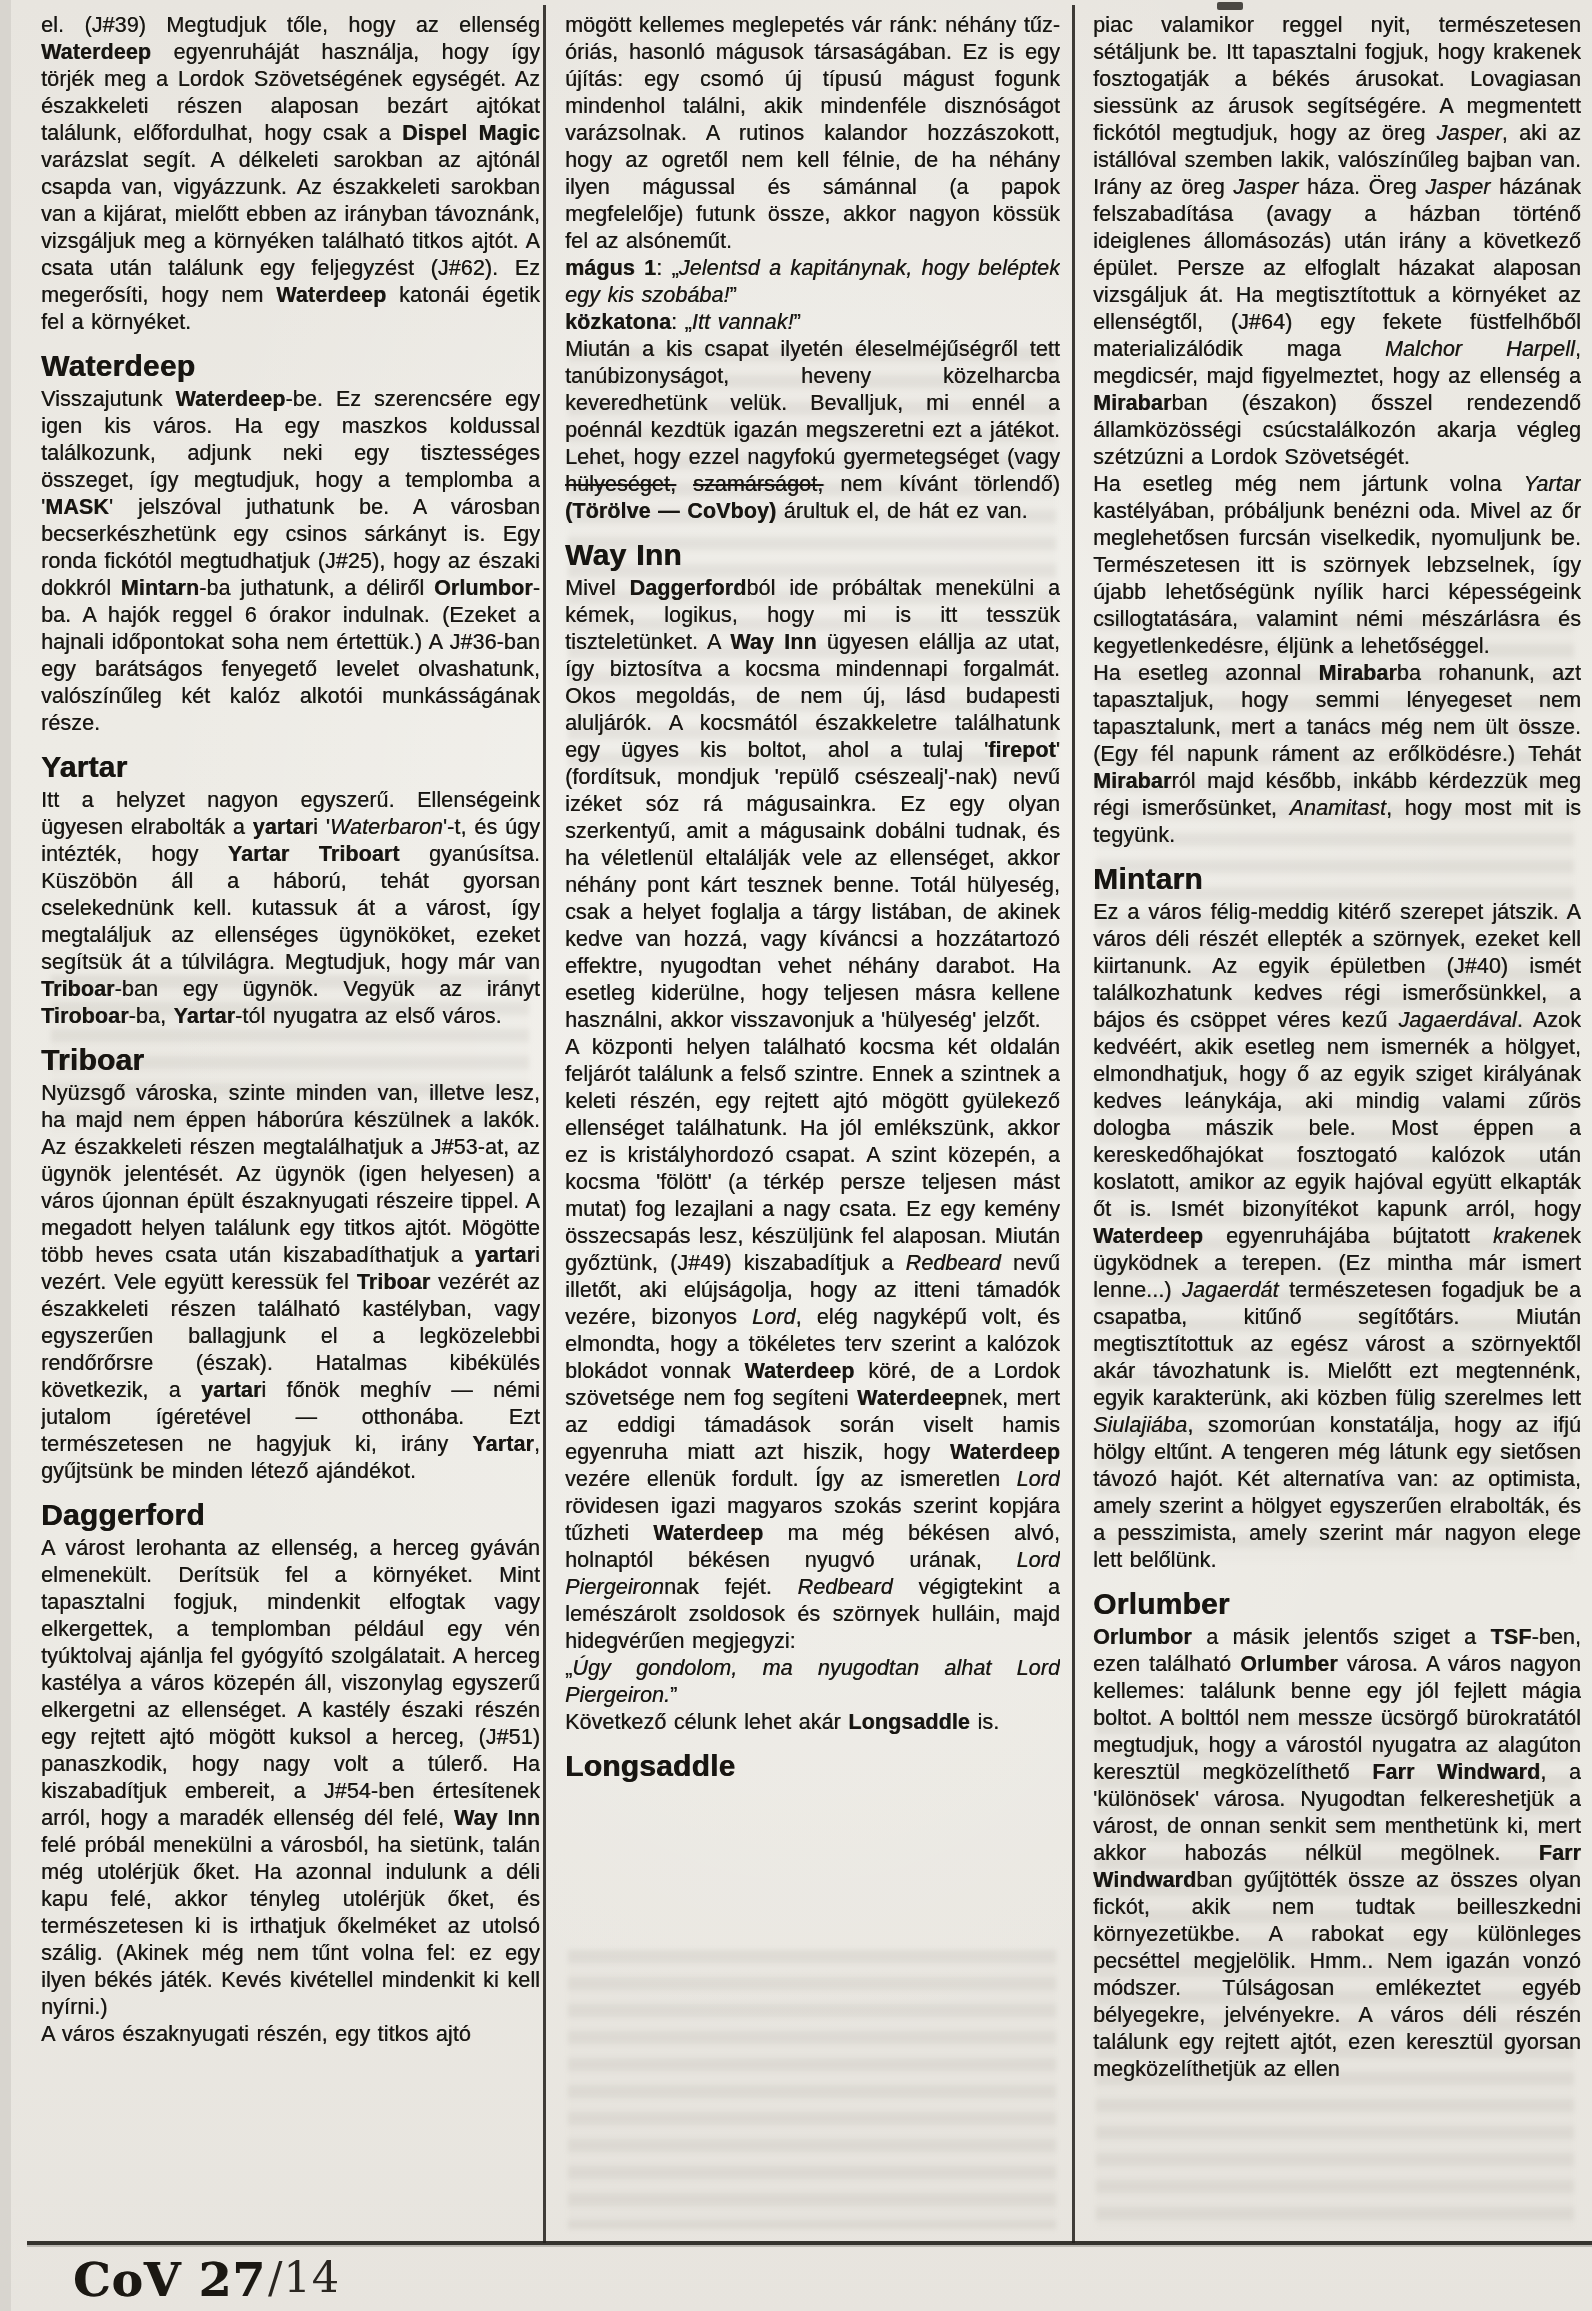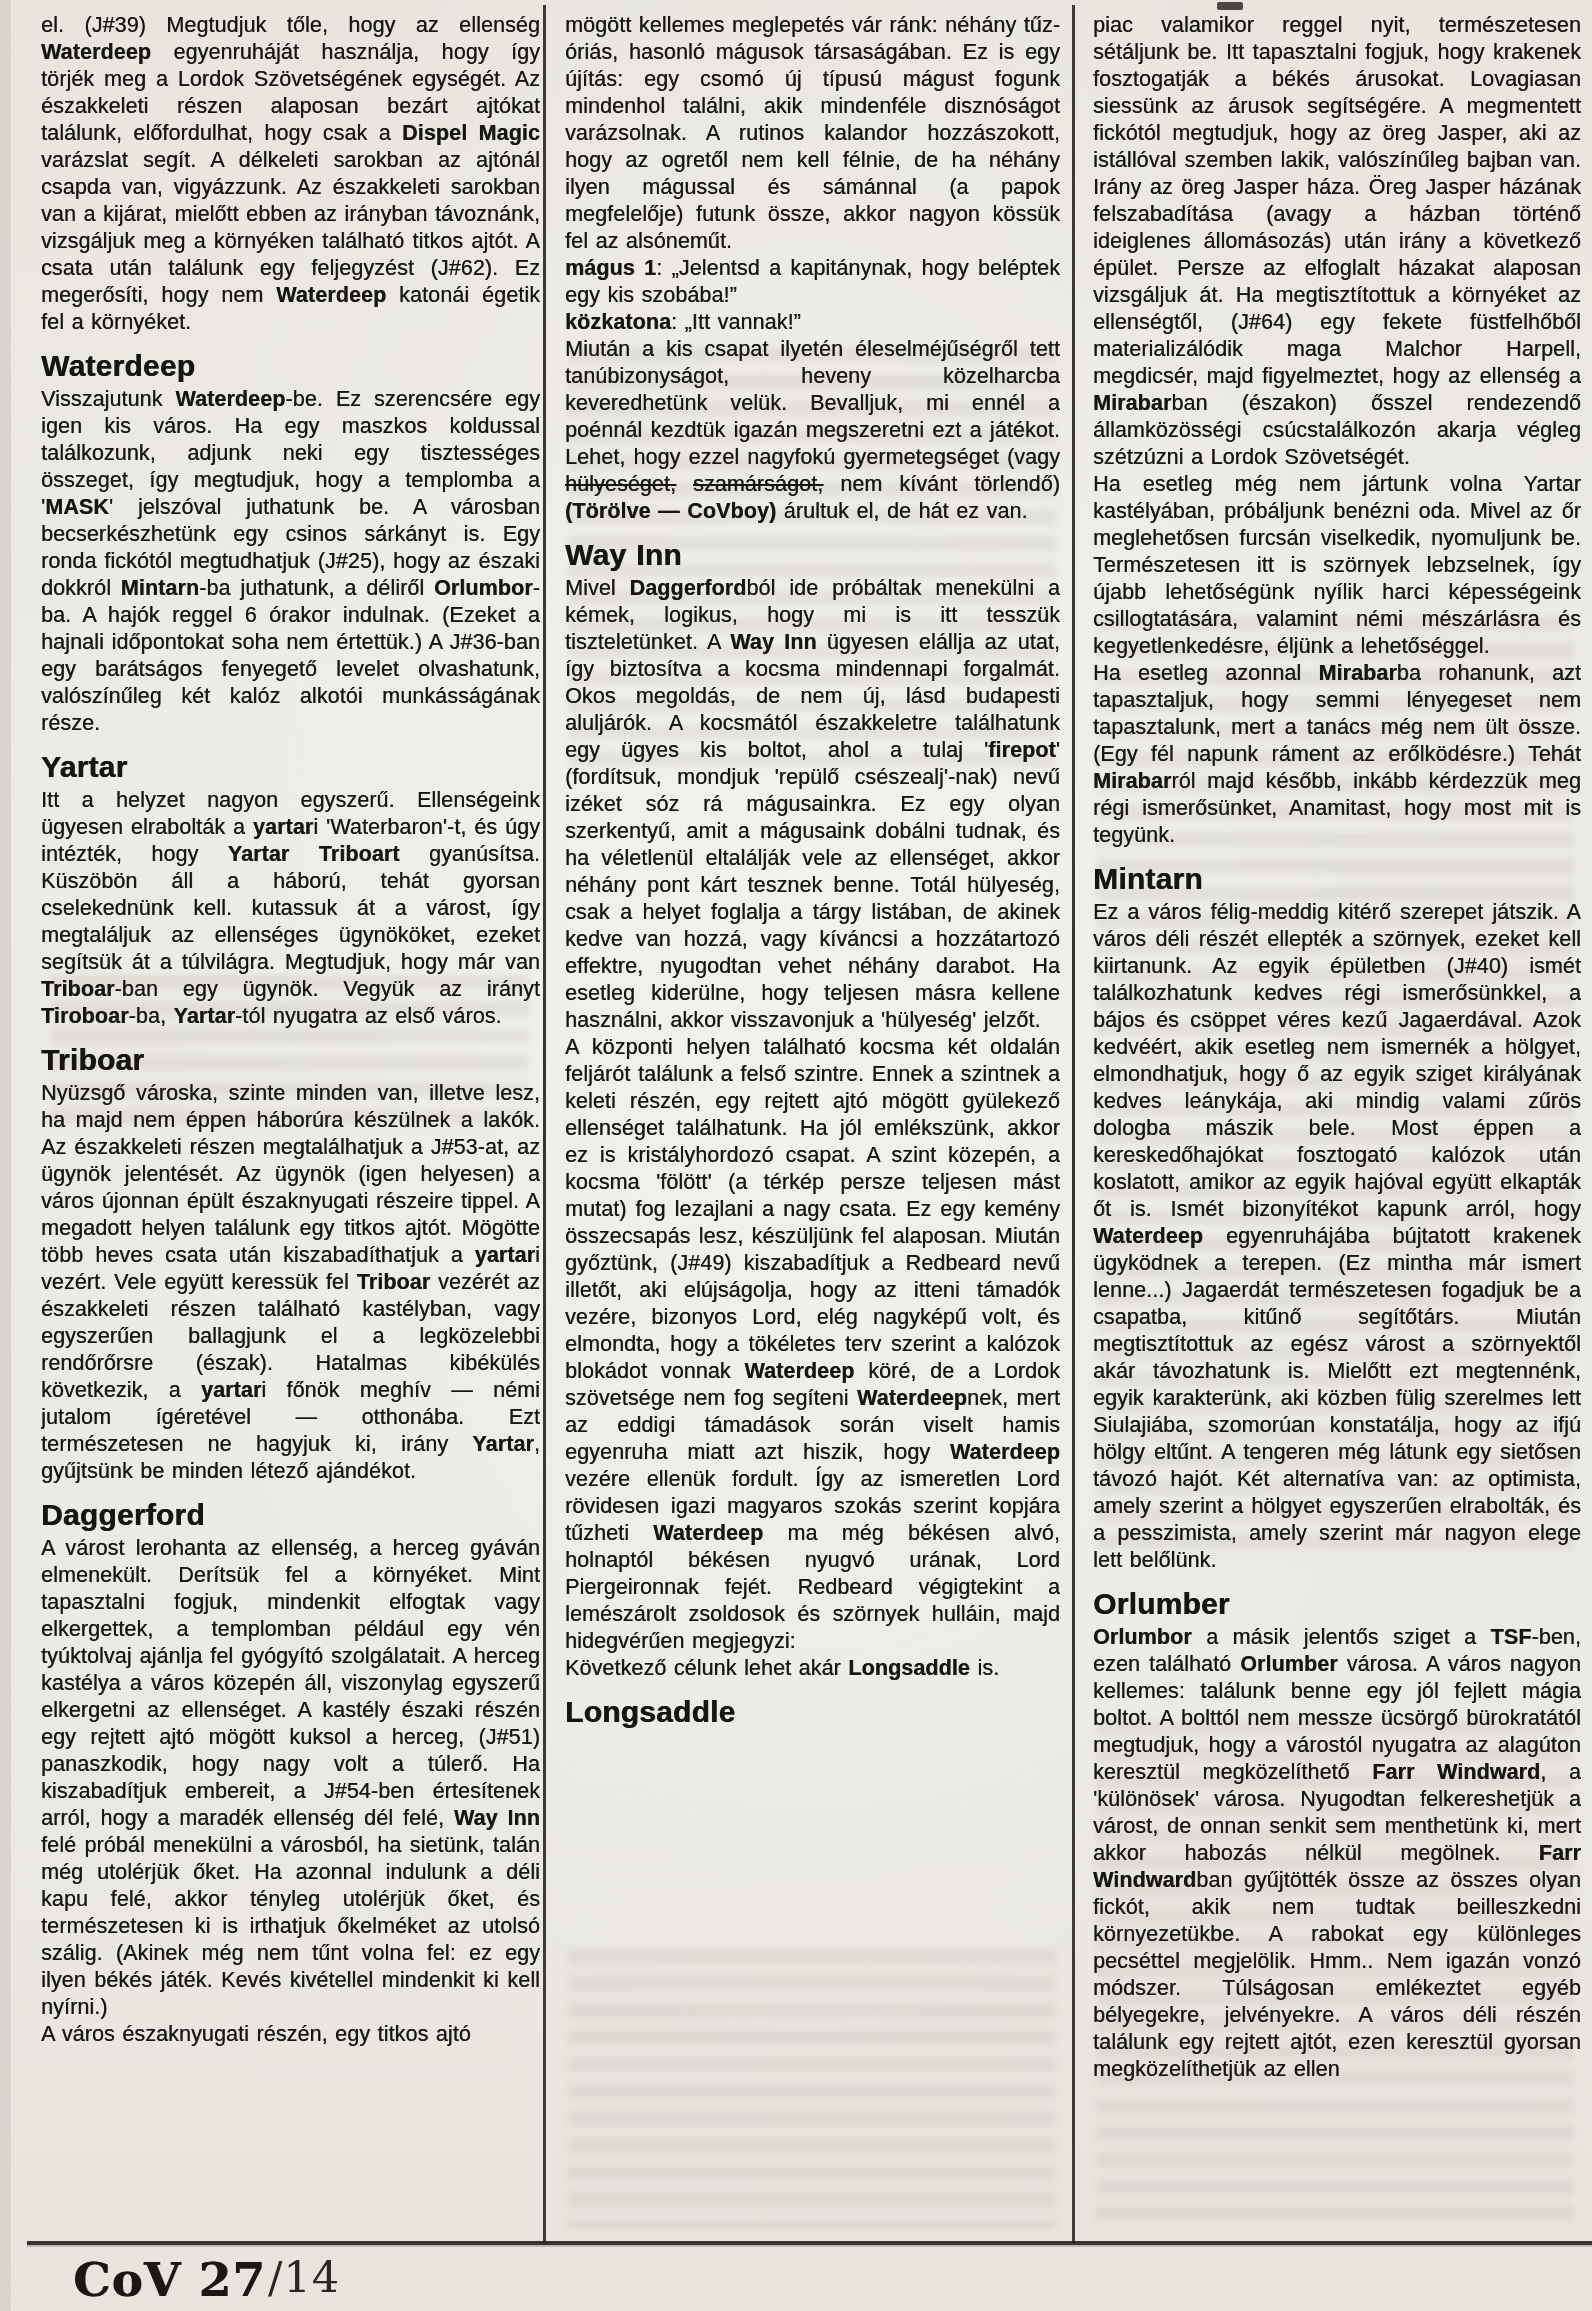--- a/index.html
+++ b/index.html
@@ -24,21 +24,21 @@
   #col-0{left:30px;width:499px;}
   #col-1{left:554px;width:495px;}
   #col-2{left:1082px;width:488px;}
   .col p{margin:0;}
   .col h2{
     font-size:30px;line-height:33px;margin:13px 0 4px 0;
     font-weight:bold;letter-spacing:0.2px;
     text-align:left;text-shadow:0.6px 0 0 rgba(16,14,12,0.9);
   }
   .b{font-weight:bold;}
-  .i{}
+  .i{font-style:italic;}
   .s{text-decoration:line-through;text-decoration-thickness:2px;}
   .vrule{
     position:absolute;top:5px;width:3px;height:2238px;
     background:linear-gradient(180deg,#26231f 0%,#1c1a17 50%,#2a2723 100%);
     opacity:0.88;
   }
   #vrule-0{left:532px;}
   #vrule-1{left:1061px;}
   #footer-rule{
     position:absolute;left:16px;top:2241px;width:1568px;height:4px;
@@ -93,20 +93,21 @@
     </div>
   <div id="vrule-0" class="vrule"></div>
   <div id="col-1" class="col">
       <p><span>mögött kellemes meglepetés vár ránk: néhány tűz-óriás, hasonló mágusok társaságában. Ez is egy újítás: egy csomó új típusú mágust fogunk mindenhol találni, akik mindenféle disznóságot varázsolnak. A rutinos kalandor hozzászokott, hogy az ogretől nem kell félnie, de ha néhány ilyen mágussal és sámánnal (a papok megfelelője) futunk össze, akkor nagyon kössük fel az alsóneműt.</span></p>
       <p><span class="b">mágus 1</span><span>: „</span><span class="i">Jelentsd a kapitánynak, hogy beléptek egy kis szobába!</span><span>”</span></p>
       <p><span class="b">közkatona</span><span>: „</span><span class="i">Itt vannak!</span><span>”</span></p>
       <p><span>Miután a kis csapat ilyetén éleselméjűségről tett tanúbizonyságot, heveny közelharcba keveredhetünk velük. Bevalljuk, mi ennél a poénnál kezdtük igazán megszeretni ezt a játékot. Lehet, hogy ezzel nagyfokú gyermetegséget (vagy </span><span class="s">hülyeséget,</span><span> </span><span class="s">szamárságot,</span><span> nem kívánt törlendő) </span><span class="b">(Törölve — CoVboy)</span><span> árultuk el, de hát ez van.</span></p>
       <h2>Way Inn</h2>
       <p><span>Mivel </span><span class="b">Daggerford</span><span>ból ide próbáltak menekülni a kémek, logikus, hogy mi is itt tesszük tiszteletünket. A </span><span class="b">Way Inn</span><span> ügyesen elállja az utat, így biztosítva a kocsma mindennapi forgalmát. Okos megoldás, de nem új, lásd budapesti aluljárók. A kocsmától északkeletre találhatunk egy ügyes kis boltot, ahol a tulaj '</span><span class="b">firepot</span><span>' (fordítsuk, mondjuk 'repülő csészealj'-nak) nevű izéket sóz rá mágusainkra. Ez egy olyan szerkentyű, amit a mágusaink dobálni tudnak, és ha véletlenül eltalálják vele az ellenséget, akkor néhány pont kárt tesznek benne. Totál hülyeség, csak a helyet foglalja a tárgy listában, de akinek kedve van hozzá, vagy kíváncsi a hozzátartozó effektre, nyugodtan vehet néhány darabot. Ha esetleg kiderülne, hogy teljesen másra kellene használni, akkor visszavonjuk a 'hülyeség' jelzőt.</span></p>
       <p><span>A központi helyen található kocsma két oldalán feljárót találunk a felső szintre. Ennek a szintnek a keleti részén, egy rejtett ajtó mögött gyülekező ellenséget találhatunk. Ha jól emlékszünk, akkor ez is kristályhordozó csapat. A szint közepén, a kocsma 'fölött' (a térkép persze teljesen mást mutat) fog lezajlani a nagy csata. Ez egy kemény összecsapás lesz, készüljünk fel alaposan. Miután győztünk, (J#49) kiszabadítjuk a </span><span class="i">Redbeard</span><span> nevű illetőt, aki elújságolja, hogy az itteni támadók vezére, bizonyos </span><span class="i">Lord</span><span>, elég nagyképű volt, és elmondta, hogy a tökéletes terv szerint a kalózok blokádot vonnak </span><span class="b">Waterdeep</span><span> köré, de a Lordok szövetsége nem fog segíteni </span><span class="b">Waterdeep</span><span>nek, mert az eddigi támadások során viselt hamis egyenruha miatt azt hiszik, hogy </span><span class="b">Waterdeep</span><span> vezére ellenük fordult. Így az ismeretlen </span><span class="i">Lord</span><span> rövidesen igazi magyaros szokás szerint kopjára tűzheti </span><span class="b">Waterdeep</span><span> ma még békésen alvó, holnaptól békésen nyugvó urának, </span><span class="i">Lord Piergeiron</span><span>nak fejét. </span><span class="i">Redbeard</span><span> végigtekint a lemészárolt zsoldosok és szörnyek hulláin, majd hidegvérűen megjegyzi:</span></p>
+      <p><span>„</span><span class="i">Úgy gondolom, ma nyugodtan alhat Lord Piergeiron.</span><span>”</span></p>
       <p><span>Következő célunk lehet akár </span><span class="b">Longsaddle</span><span> is.</span></p>
       <h2>Longsaddle</h2>
     </div>
   <div id="vrule-1" class="vrule"></div>
   <div id="col-2" class="col">
       <p><span>piac valamikor reggel nyit, természetesen sétáljunk be. Itt tapasztalni fogjuk, hogy krakenek fosztogatják a békés árusokat. Lovagiasan siessünk az árusok segítségére. A megmentett fickótól megtudjuk, hogy az öreg </span><span class="i">Jasper</span><span>, aki az istállóval szemben lakik, valószínűleg bajban van. Irány az öreg </span><span class="i">Jasper</span><span> háza. Öreg </span><span class="i">Jasper</span><span> házának felszabadítása (avagy a házban történő ideiglenes állomásozás) után irány a következő épület. Persze az elfoglalt házakat alaposan vizsgáljuk át. Ha megtisztítottuk a környéket az ellenségtől, (J#64) egy fekete füstfelhőből materializálódik maga </span><span class="i">Malchor Harpell</span><span>, megdicsér, majd figyelmeztet, hogy az ellenség a </span><span class="b">Mirabar</span><span>ban (északon) ősszel rendezendő államközösségi csúcstalálkozón akarja végleg szétzúzni a Lordok Szövetségét.</span></p>
       <p><span>Ha esetleg még nem jártunk volna </span><span class="i">Yartar</span><span> kastélyában, próbáljunk benézni oda. Mivel az őr meglehetősen furcsán viselkedik, nyomuljunk be. Természetesen itt is szörnyek lebzselnek, így újabb lehetőségünk nyílik harci képességeink csillogtatására, valamint némi mészárlásra és kegyetlenkedésre, éljünk a lehetőséggel.</span></p>
       <p><span>Ha esetleg azonnal </span><span class="b">Mirabar</span><span>ba rohanunk, azt tapasztaljuk, hogy semmi lényegeset nem tapasztalunk, mert a tanács még nem ült össze. (Egy fél napunk ráment az erőlködésre.) Tehát </span><span class="b">Mirabar</span><span>ról majd később, inkább kérdezzük meg régi ismerősünket, </span><span class="i">Anamitast</span><span>, hogy most mit is tegyünk.</span></p>
       <h2>Mintarn</h2>
       <p><span>Ez a város félig-meddig kitérő szerepet játszik. A város déli részét ellepték a szörnyek, ezeket kell kiirtanunk. Az egyik épületben (J#40) ismét találkozhatunk kedves régi ismerősünkkel, a bájos és csöppet véres kezű </span><span class="i">Jagaerdával</span><span>. Azok kedvéért, akik esetleg nem ismernék a hölgyet, elmondhatjuk, hogy ő az egyik sziget királyának kedves leánykája, aki mindig valami zűrös dologba mászik bele. Most éppen a kereskedőhajókat fosztogató kalózok után koslatott, amikor az egyik hajóval együtt elkapták őt is. Ismét bizonyítékot kapunk arról, hogy </span><span class="b">Waterdeep</span><span> egyenruhájába bújtatott </span><span class="i">kraken</span><span>ek ügyködnek a terepen. (Ez mintha már ismert lenne...) </span><span class="i">Jagaerdát</span><span> természetesen fogadjuk be a csapatba, kitűnő segítőtárs. Miután megtisztítottuk az egész várost a szörnyektől akár távozhatunk is. Mielőtt ezt megtennénk, egyik karakterünk, aki közben fülig szerelmes lett </span><span class="i">Siulajiába</span><span>, szomorúan konstatálja, hogy az ifjú hölgy eltűnt. A tengeren még látunk egy sietősen távozó hajót. Két alternatíva van: az optimista, amely szerint a hölgyet egyszerűen elrabolták, és a pesszimista, amely szerint már nagyon elege lett belőlünk.</span></p>

